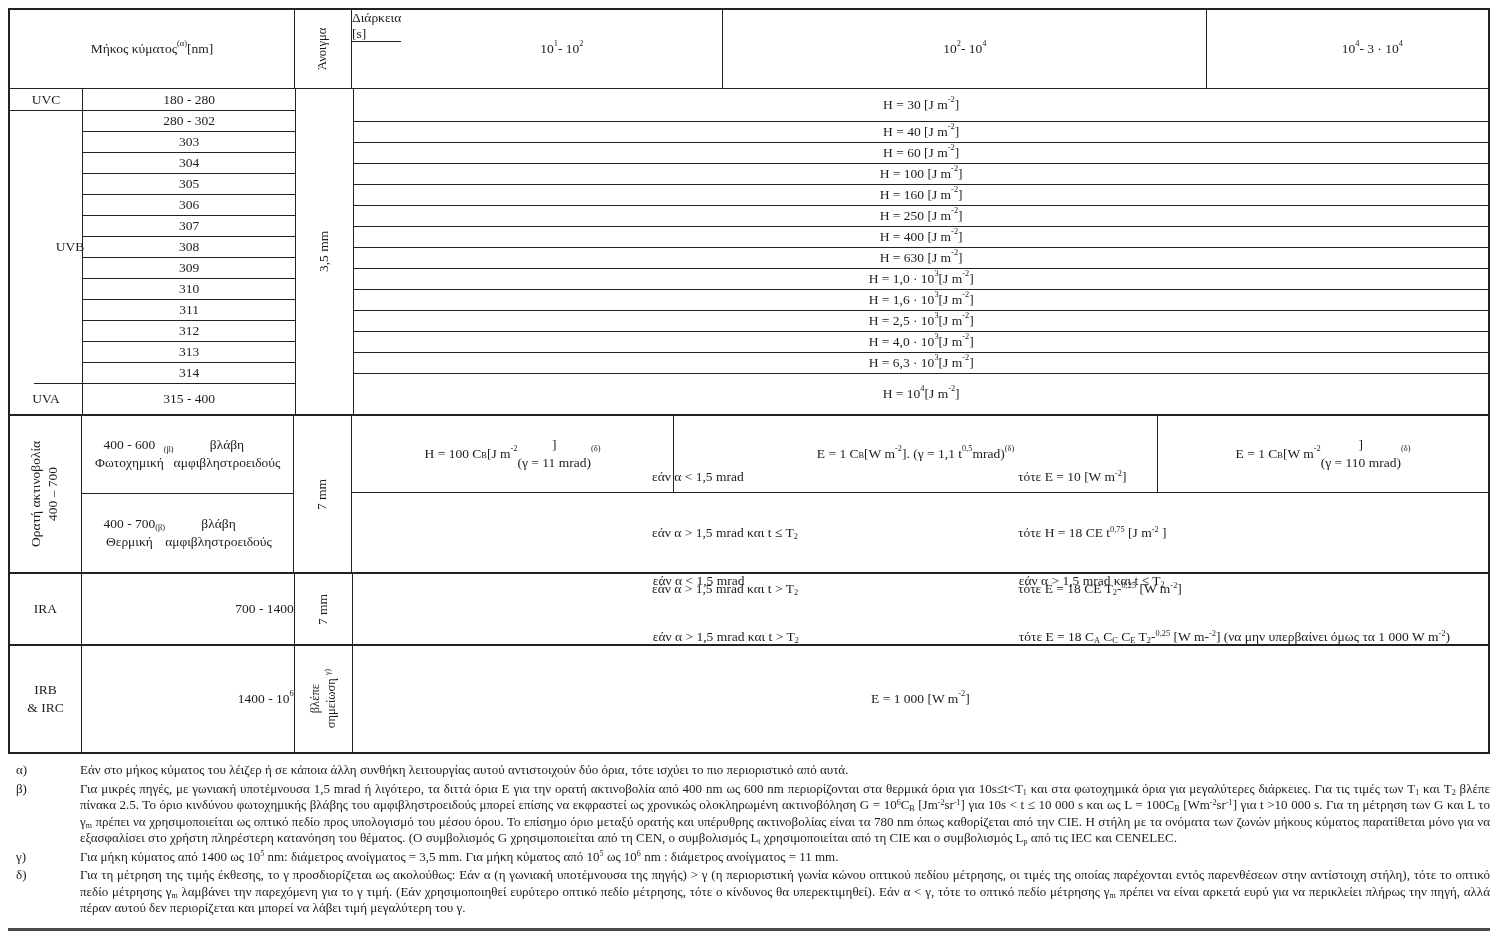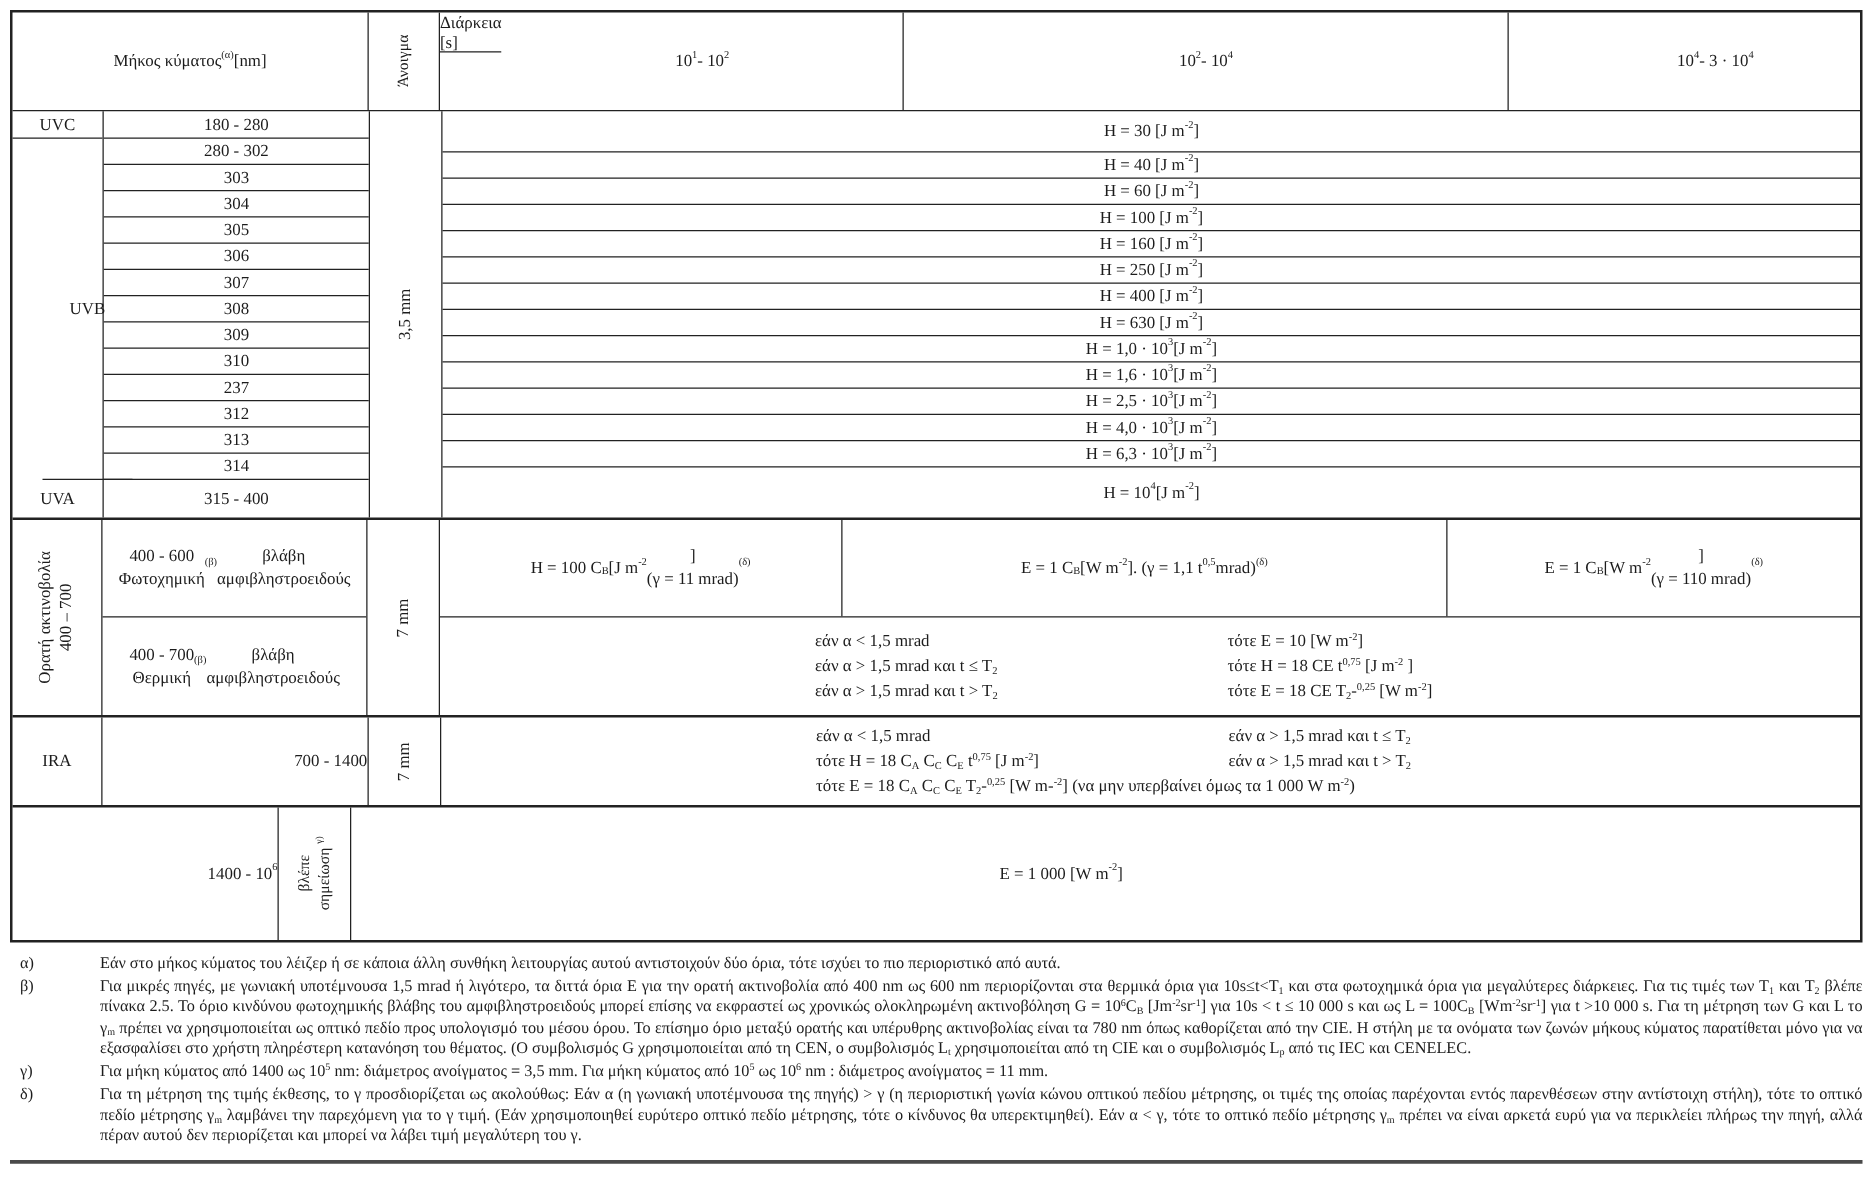--- a/index.html
+++ b/index.html
@@ -38,21 +38,21 @@
 
   .rot-wrap { display:flex; align-items:center; justify-content:center; width:100%; height:100%; overflow:visible; }
   .rot { transform:rotate(-90deg); white-space:nowrap; text-align:center; line-height:1.25; }
 
   
   .vr-photo { height:78px; border-bottom:1px solid #222; box-sizing:border-box; display:flex; }
   .vr-thermal { height:79px; display:flex; align-items:center; }
   .p-c1 { width:322px; } .p-c2 { width:484px; } .p-c3 { width:330px; }
   .wl-two { line-height:1.35; }
 
-  .conds { display:grid; grid-template-columns:330px auto; margin-left:300px; line-height:20px; font-size:13.5px; }
+  .conds { display:grid; grid-template-columns:330px auto; margin-left:300px; line-height:20px; font-size:13.5px;gap:36px; }
   .conds .cif { text-align:left; white-space:nowrap; }
   .conds .cth { text-align:left; white-space:nowrap; }
 
   
   .footnotes { position:absolute; left:8px; top:762px; width:1482px; font-size:13px; line-height:16.5px; }
   .footnote { display:flex; margin-bottom:2px; }
   .fn-label { width:72px; flex:0 0 72px; padding-left:8px; box-sizing:border-box; }
   .fn-text { flex:1; text-align:justify; }
 
   .bottom-rule { position:absolute; left:8px; top:928px; width:1482px; height:3px; background:#4a4a4a; }
@@ -89,21 +89,21 @@
           <div class="trow" style="height: 22px;">180 - 280</div>
           <div class="trow" style="height: 21px;">280 - 302</div>
           <div class="trow" style="height: 21px;">303</div>
           <div class="trow" style="height: 21px;">304</div>
           <div class="trow" style="height: 21px;">305</div>
           <div class="trow" style="height: 21px;">306</div>
           <div class="trow" style="height: 21px;">307</div>
           <div class="trow" style="height: 21px;">308</div>
           <div class="trow" style="height: 21px;">309</div>
           <div class="trow" style="height: 21px;">310</div>
-          <div class="trow" style="height: 21px;">237</div>
+          <div class="trow" style="height: 21px;">311</div>
           <div class="trow" style="height: 21px;">312</div>
           <div class="trow" style="height: 21px;">313</div>
           <div class="trow" style="height: 21px;">314</div>
           <div class="trow" style="height: 30px;">315 - 400</div>
         </div>
       <div class="col-ap br">
         <div class="rot-wrap">
             <div class="rot">3,5 mm</div>
           </div>
       </div>
@@ -162,28 +162,28 @@
       <div class="col-wl br cell">700 - 1400</div>
       <div class="col-ap br">
         <div class="rot-wrap">
             <div class="rot">7 mm</div>
           </div>
       </div>
       <div class="col-val" style="display:flex; align-items:center;">
         <div class="conds">
           <div class="cif">εάν α &lt; 1,5 mrad</div>
           <div class="cif">εάν α &gt; 1,5 mrad και t ≤ T<sub>2</sub></div>
-          <div class="cth">τότε H = 18 C<sub>A</sub> C<sub>C</sub> C<sub>E</sub> t<sup>0,75</sup> [J m<sup>-2</sup>]</div>
           <div class="cif">εάν α &gt; 1,5 mrad και t &gt; T<sub>2</sub></div>
           <div class="cth">τότε E = 18 C<sub>A</sub> C<sub>C</sub> C<sub>E</sub> T<sub>2</sub>-<sup>0,25</sup> [W m-<sup>-2</sup>] (να μην υπερβαίνει όμως τα 1 000 W m<sup>-2</sup>)</div>
         </div>
       </div>
     </div>
 
     <div class="sect sep" style="height:108px;">
+      <div class="col-band br cell wl-two">IRB<br>&amp; IRC</div>
       <div class="col-wl br cell">1400 - 10<sup>6</sup></div>
       <div class="col-ap br" style="font-size:12.5px;">
         <div class="rot-wrap">
             <div class="rot">βλέπε<br>σημείωση <sup>γ)</sup></div>
           </div>
       </div>
       <div class="col-val cell">E = 1 000 [W m<sup>-2</sup>]</div>
     </div>
 
   </div>

